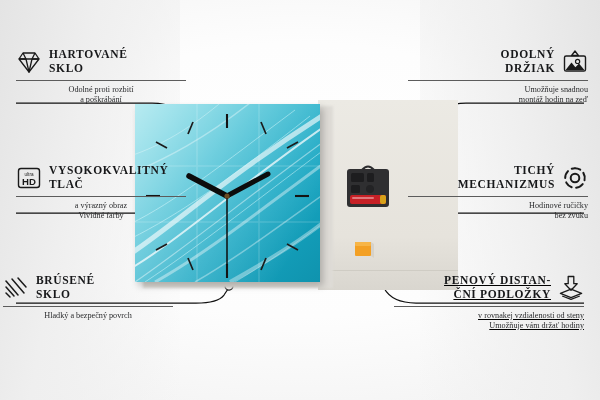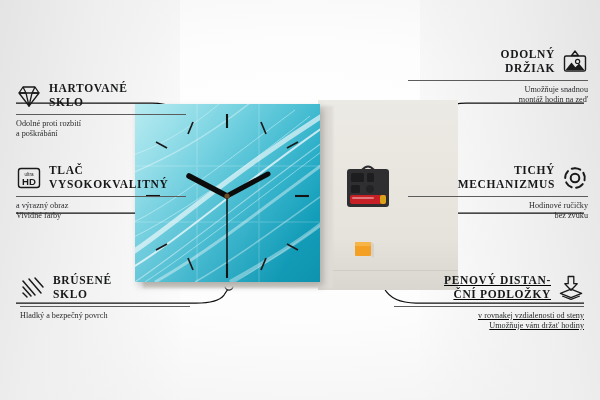--- a/index.html
+++ b/index.html
@@ -48,29 +48,30 @@
   .rule{
     height:1px;background:#5c5c5c;margin-top:5px;
   }
   .desc{
     font-family:"Liberation Serif",serif;
     font-size:8.2px;
     color:#2a2b2d;
     line-height:10.2px;
     margin-top:3.5px;
     white-space:nowrap;
+    text-align:center;
   }
   .feat.right .desc{text-align:right;}
 
   .ic{width:26px;height:26px;flex:0 0 26px;display:block;}
 
   
-  #feat-tempered-glass{left:16px;top:48px;width:170px;margin-top:34px;}
+  #feat-tempered-glass{left:16px;top:48px;width:170px;}
   #feat-hd-print{left:16px;top:164px;width:170px;}
-  #feat-polished-edges{left:20px;top:274px;width:170px;}
+  #feat-polished-edges{left:3px;top:274px;width:170px;}
   #feat-durable-hanger{right:12px;top:48px;width:180px;}
   #feat-silent-mechanism{right:12px;top:164px;width:180px;}
   #feat-foam-spacers{right:16px;top:274px;width:190px;text-decoration:underline;}
 
   
   .product{position:absolute;left:135px;top:100px;width:200px;height:190px;}
   .wallshadow{
     position:absolute;left:8px;top:6px;width:190px;height:182px;
     background:#dedbd6;filter:blur(1px);
   }
@@ -244,22 +245,22 @@
   </div>
 
   <div class="feat left" id="feat-hd-print">
     <div class="head">
       <svg class="ic" viewBox="0 0 26 26">
         <rect x="2.5" y="3.5" width="21" height="19" rx="2.5" fill="none" stroke="#1a1a1a" stroke-width="1.4"></rect>
         <text x="13" y="11.4" font-family="Liberation Sans, sans-serif" font-size="4.6" fill="#1a1a1a" text-anchor="middle">ultra</text>
         <text x="13" y="19.6" font-family="Liberation Sans, sans-serif" font-size="9.6" font-weight="bold" fill="#1a1a1a" text-anchor="middle">HD</text>
       </svg>
       <div class="titlewrap">
+        <span class="t-line">VYSOKOKVALITNÝ</span>
         <span class="t-line">TLAČ</span>
-        <span class="t-line">VYSOKOKVALITNÝ</span>
       </div>
     </div>
     <div class="rule"></div>
     <div class="desc">
       <div>a výrazný obraz</div>
       <div>Vividné farby</div>
     </div>
   </div>
 
   <div class="feat left" id="feat-polished-edges">

